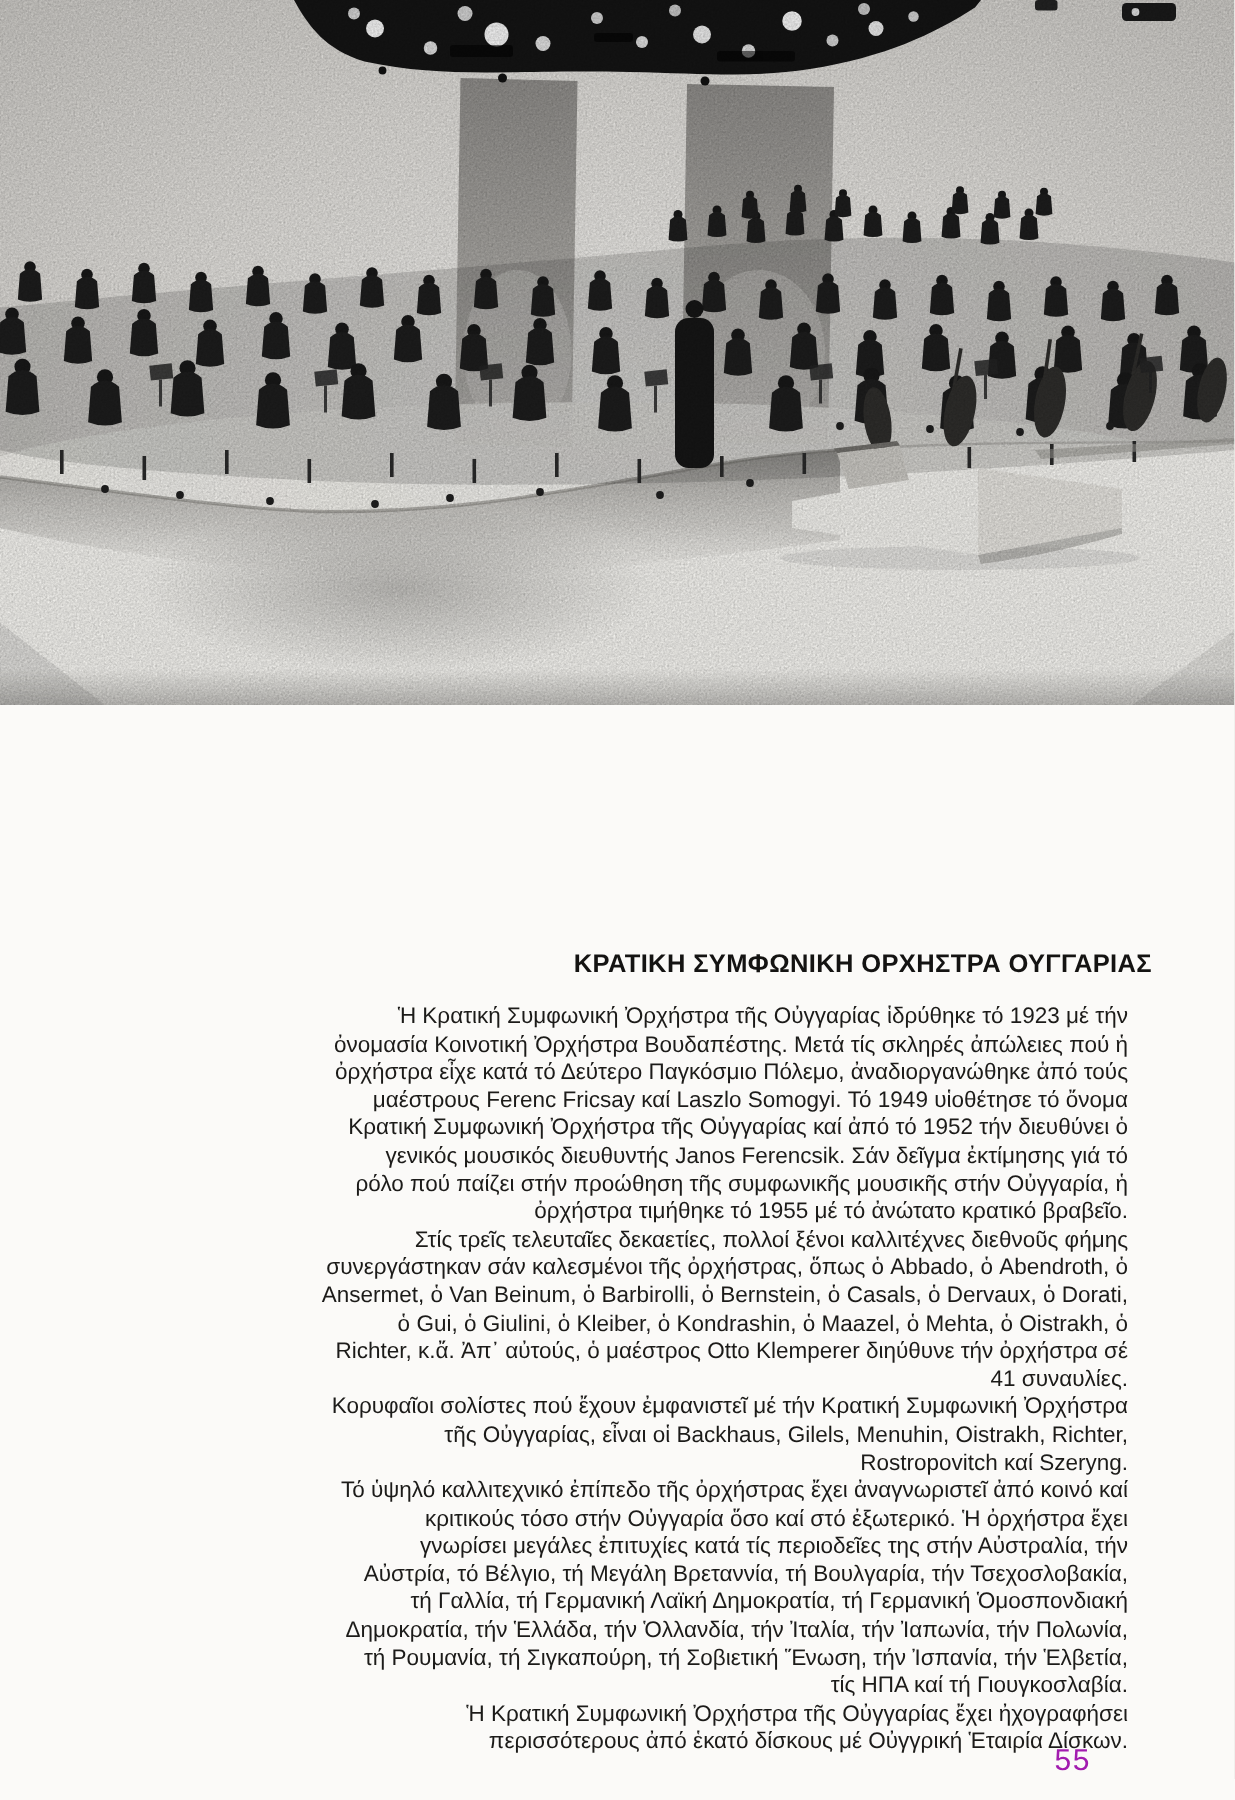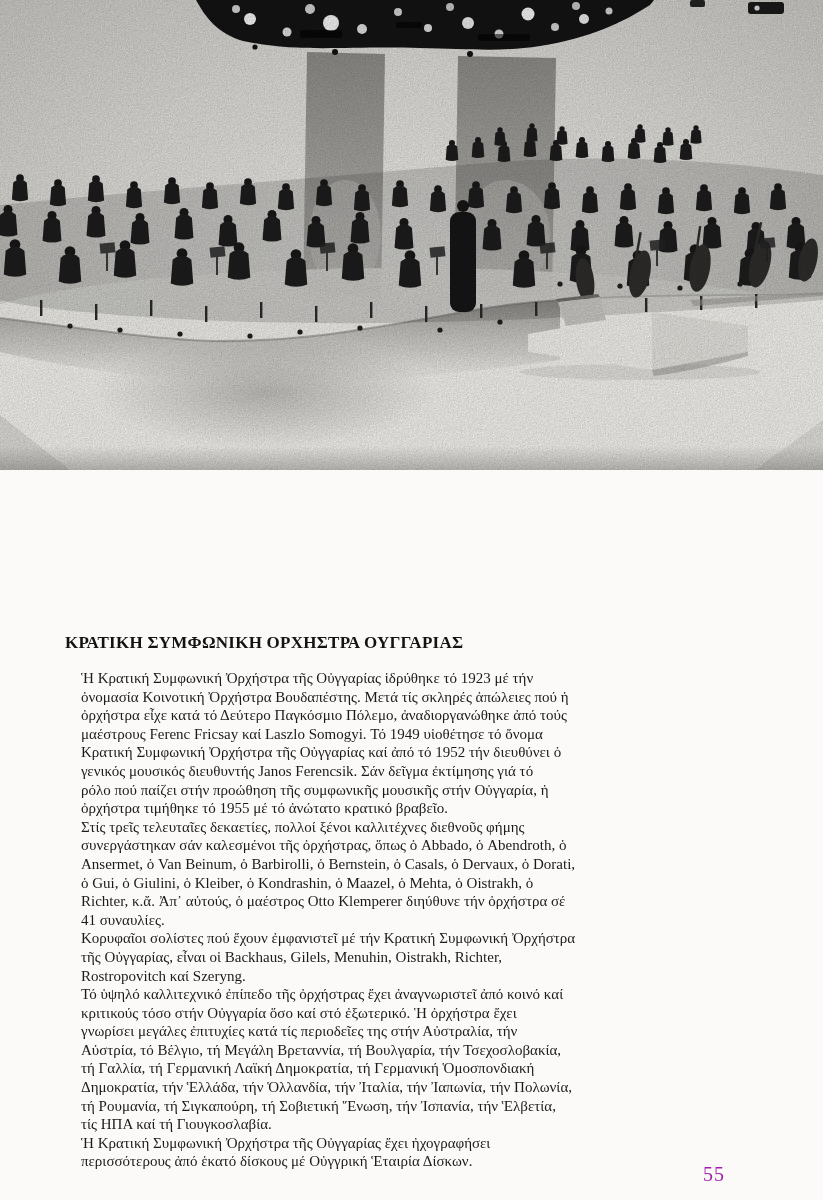--- a/index.html
+++ b/index.html
@@ -1,23 +1,24 @@
 <!DOCTYPE html>
 <html lang="el"><head>
 <meta charset="utf-8">
 <style>
   html,body{margin:0;padding:0;background:#e9e8e5;}
   .page{
     position:relative;
     width:823px;height:1200px;
     margin:0 auto;
     background:#fbfaf8;
-    font-family:Liberation Serif, serif;
+    font-family:Liberation Sans, sans-serif;
     color:#1a1917;
     overflow:hidden;
+    text-align:right;
   }
   figure.photo{position:absolute;top:0;left:0;width:823px;height:470px;margin:0;padding:0;}
   figure.photo svg{display:block;width:823px;height:470px;}
   .article{position:absolute;left:65px;top:633px;width:703px;}
   .article-heading{
     margin:0 0 13px 0;
     font-size:17px;font-weight:bold;letter-spacing:.25px;
     color:#141312;
   }
   .article-body{

